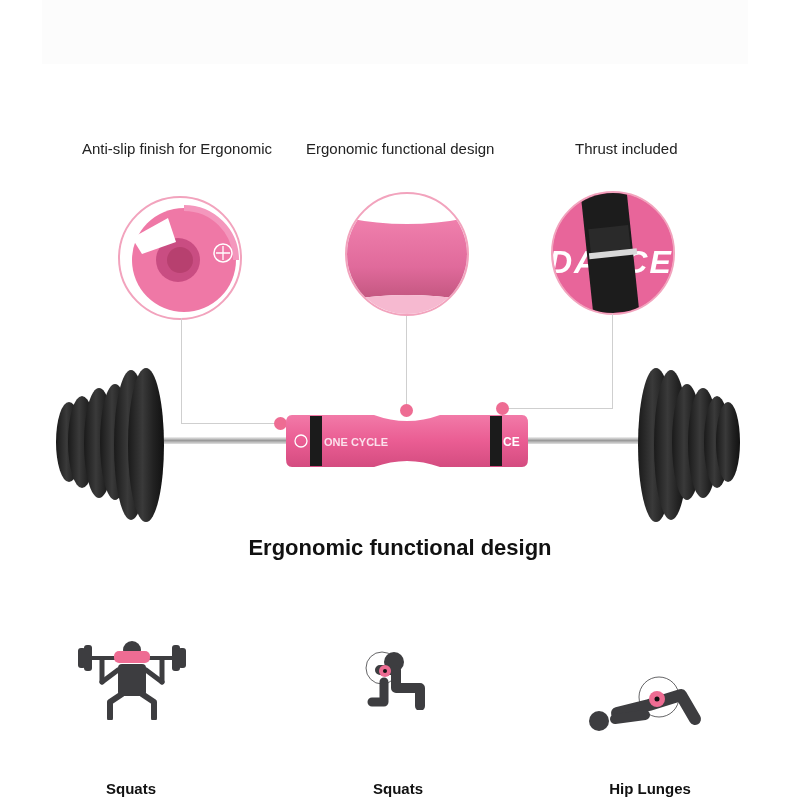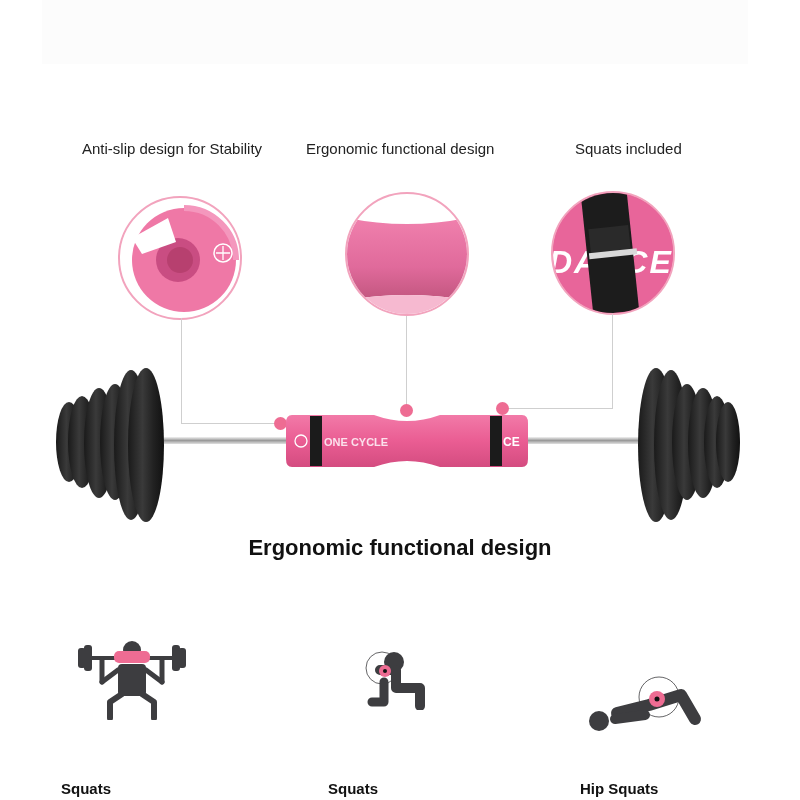--- a/index.html
+++ b/index.html
@@ -5,31 +5,31 @@
   html, body { margin:0; padding:0; }
   body { width:800px; height:800px; background:#ffffff; position:relative; overflow:hidden; font-family:"Liberation Sans", sans-serif; }
   .top-band { position:absolute; left:42px; top:0; width:706px; height:64px; background:#fcfcfc; }
   .feature-label { position:absolute; top:140px; font-size:15px; color:#222; white-space:nowrap; }
   .circle { position:absolute; border-radius:50%; overflow:hidden; box-sizing:border-box; }
   .connector { position:absolute; background:#cfcfcf; }
   .dot { position:absolute; width:13px; height:13px; border-radius:50%; background:#ee6c93; }
   .plate { position:absolute; border-radius:50%; background:linear-gradient(90deg,#1a1a1a,#3a3a3a 40%,#222 70%,#111); }
   .bar { position:absolute; height:7px; background:linear-gradient(#f2f2f2,#9a9a9a 50%,#e0e0e0); }
   .headline { position:absolute; left:0; width:800px; top:535px; text-align:center; font-weight:bold; font-size:22px; color:#111; }
-  .ex-label { position:absolute; top:780px; font-weight:bold; font-size:15px; color:#111; text-align:left; width:140px; }
+  .ex-label { position:absolute; top:780px; font-weight:bold; font-size:15px; color:#111; text-align:center; width:140px; }
   .icon-svg { position:absolute; }
 </style>
 </head>
 <body>
 
 <div class="top-band"></div>
 
-<div class="feature-label" style="left:82px;">Anti-slip design for Stability</div>
+<div class="feature-label" style="left:82px;">Anti-slip finish for Ergonomic</div>
 <div class="feature-label" style="left:306px;">Ergonomic functional design</div>
-<div class="feature-label" style="left:575px;">Squats included</div>
+<div class="feature-label" style="left:575px;">Thrust included</div>
 
 <div class="circle" style="left:118px;top:196px;width:124px;height:124px;border:2px solid #f2a3bd;background:#fff;">
   <svg width="120" height="120" viewBox="0 0 120 120">
     <circle cx="64" cy="62" r="52" fill="#ef78a6"></circle>
     <path d="M64 10 A52 52 0 0 1 116 62" fill="none" stroke="#f497bd" stroke-width="6"></path>
     <circle cx="58" cy="62" r="22" fill="#c94d82"></circle>
     <circle cx="60" cy="62" r="13" fill="#b7406f"></circle>
     <polygon points="12,40 48,20 56,44 22,56" fill="#fff"></polygon>
     <circle cx="103" cy="55" r="9" fill="none" stroke="#fff" stroke-width="1.5"></circle>
     <path d="M103 48 V62 M96 55 H110" stroke="#fff" stroke-width="1.3"></path>
@@ -132,13 +132,13 @@
 <div class="ex-label" style="left:328px;">Squats</div>
 
 <svg class="icon-svg" style="left:585px;top:675px;" width="130" height="60" viewBox="0 0 130 60">
   <circle cx="74" cy="22" r="20" fill="none" stroke="#3d3d40" stroke-width="0.8"></circle>
   <circle cx="14" cy="46" r="10" fill="#3d3d40"></circle>
   <path d="M32 38 L64 30 L96 20 L110 44" stroke="#3d3d40" stroke-width="12" stroke-linecap="round" stroke-linejoin="round" fill="none"></path>
   <path d="M30 44 L60 40" stroke="#3d3d40" stroke-width="10" stroke-linecap="round"></path>
   <circle cx="72" cy="24" r="8" fill="#ee6c93"></circle>
   <circle cx="72" cy="24" r="2.5" fill="#111"></circle>
 </svg>
-<div class="ex-label" style="left:580px;">Hip Squats</div>
+<div class="ex-label" style="left:580px;">Hip Lunges</div>
 
 </body></html>

